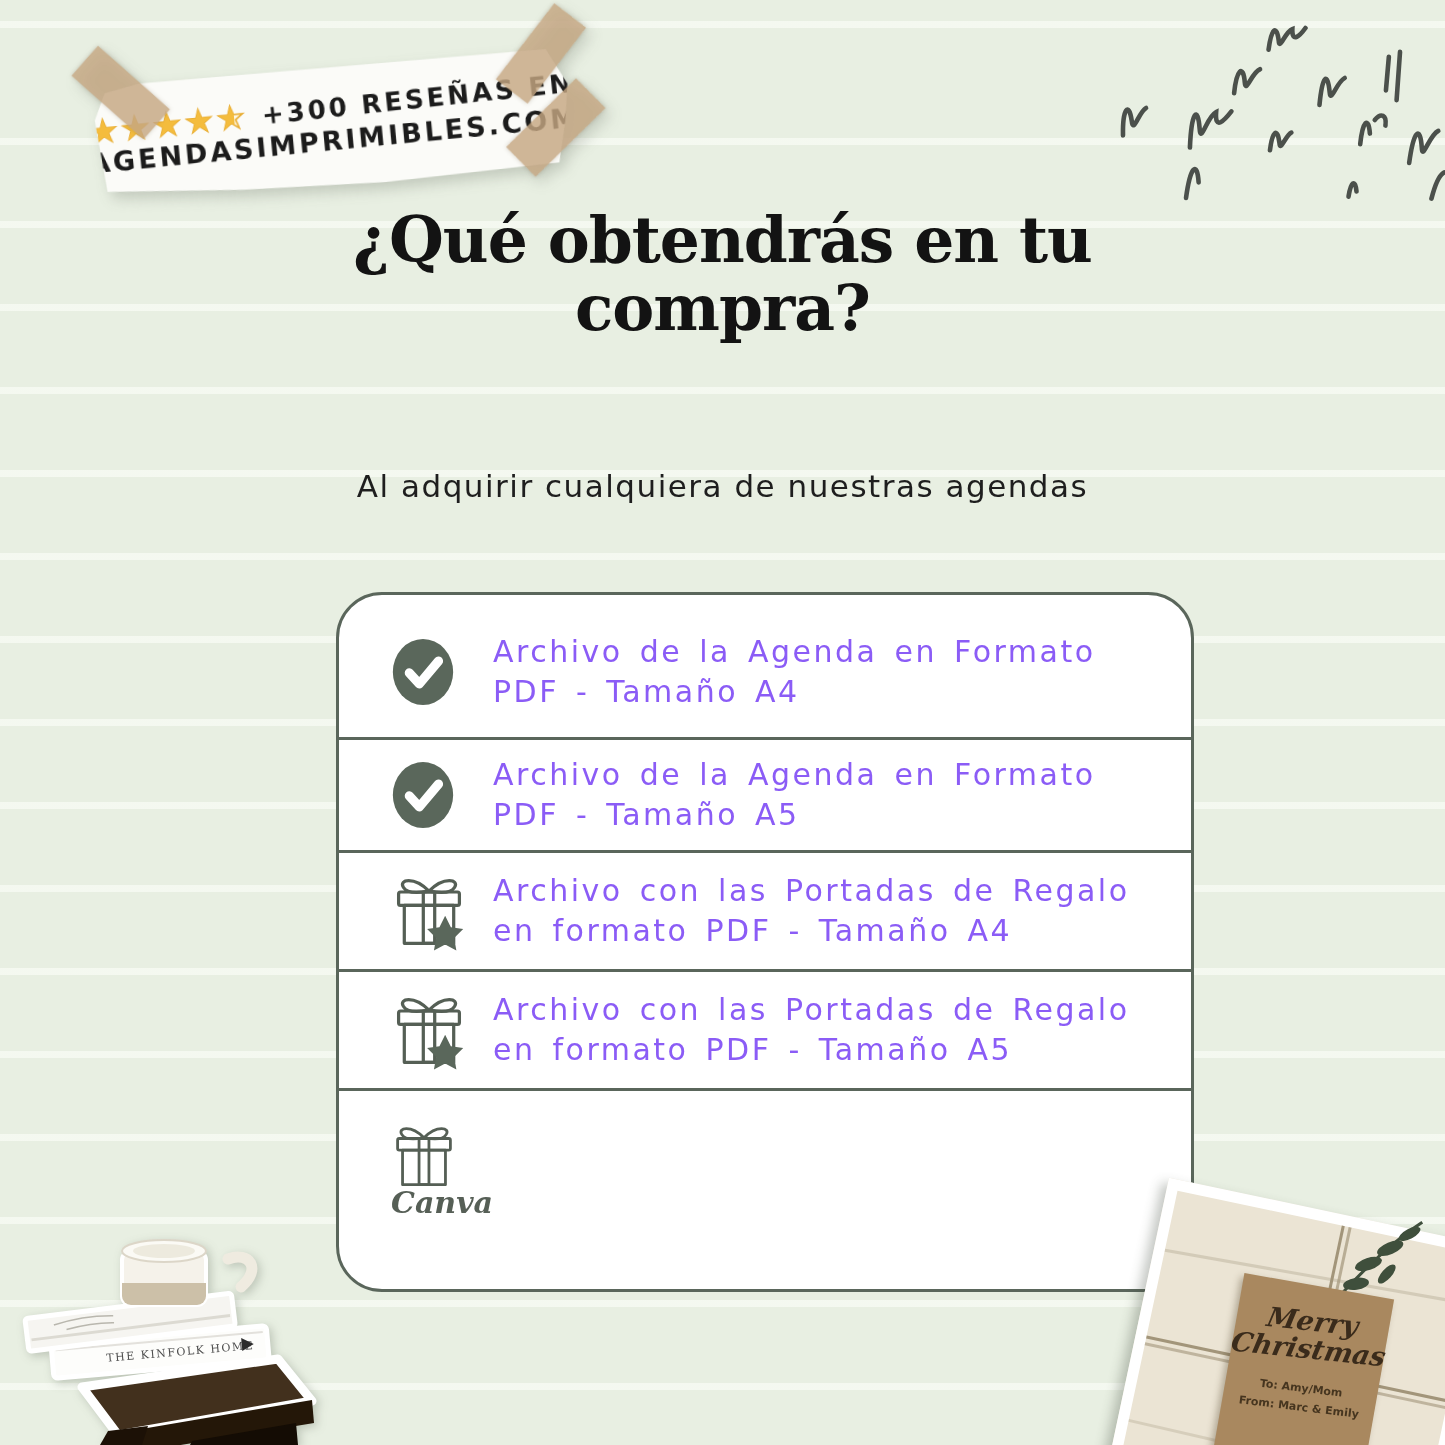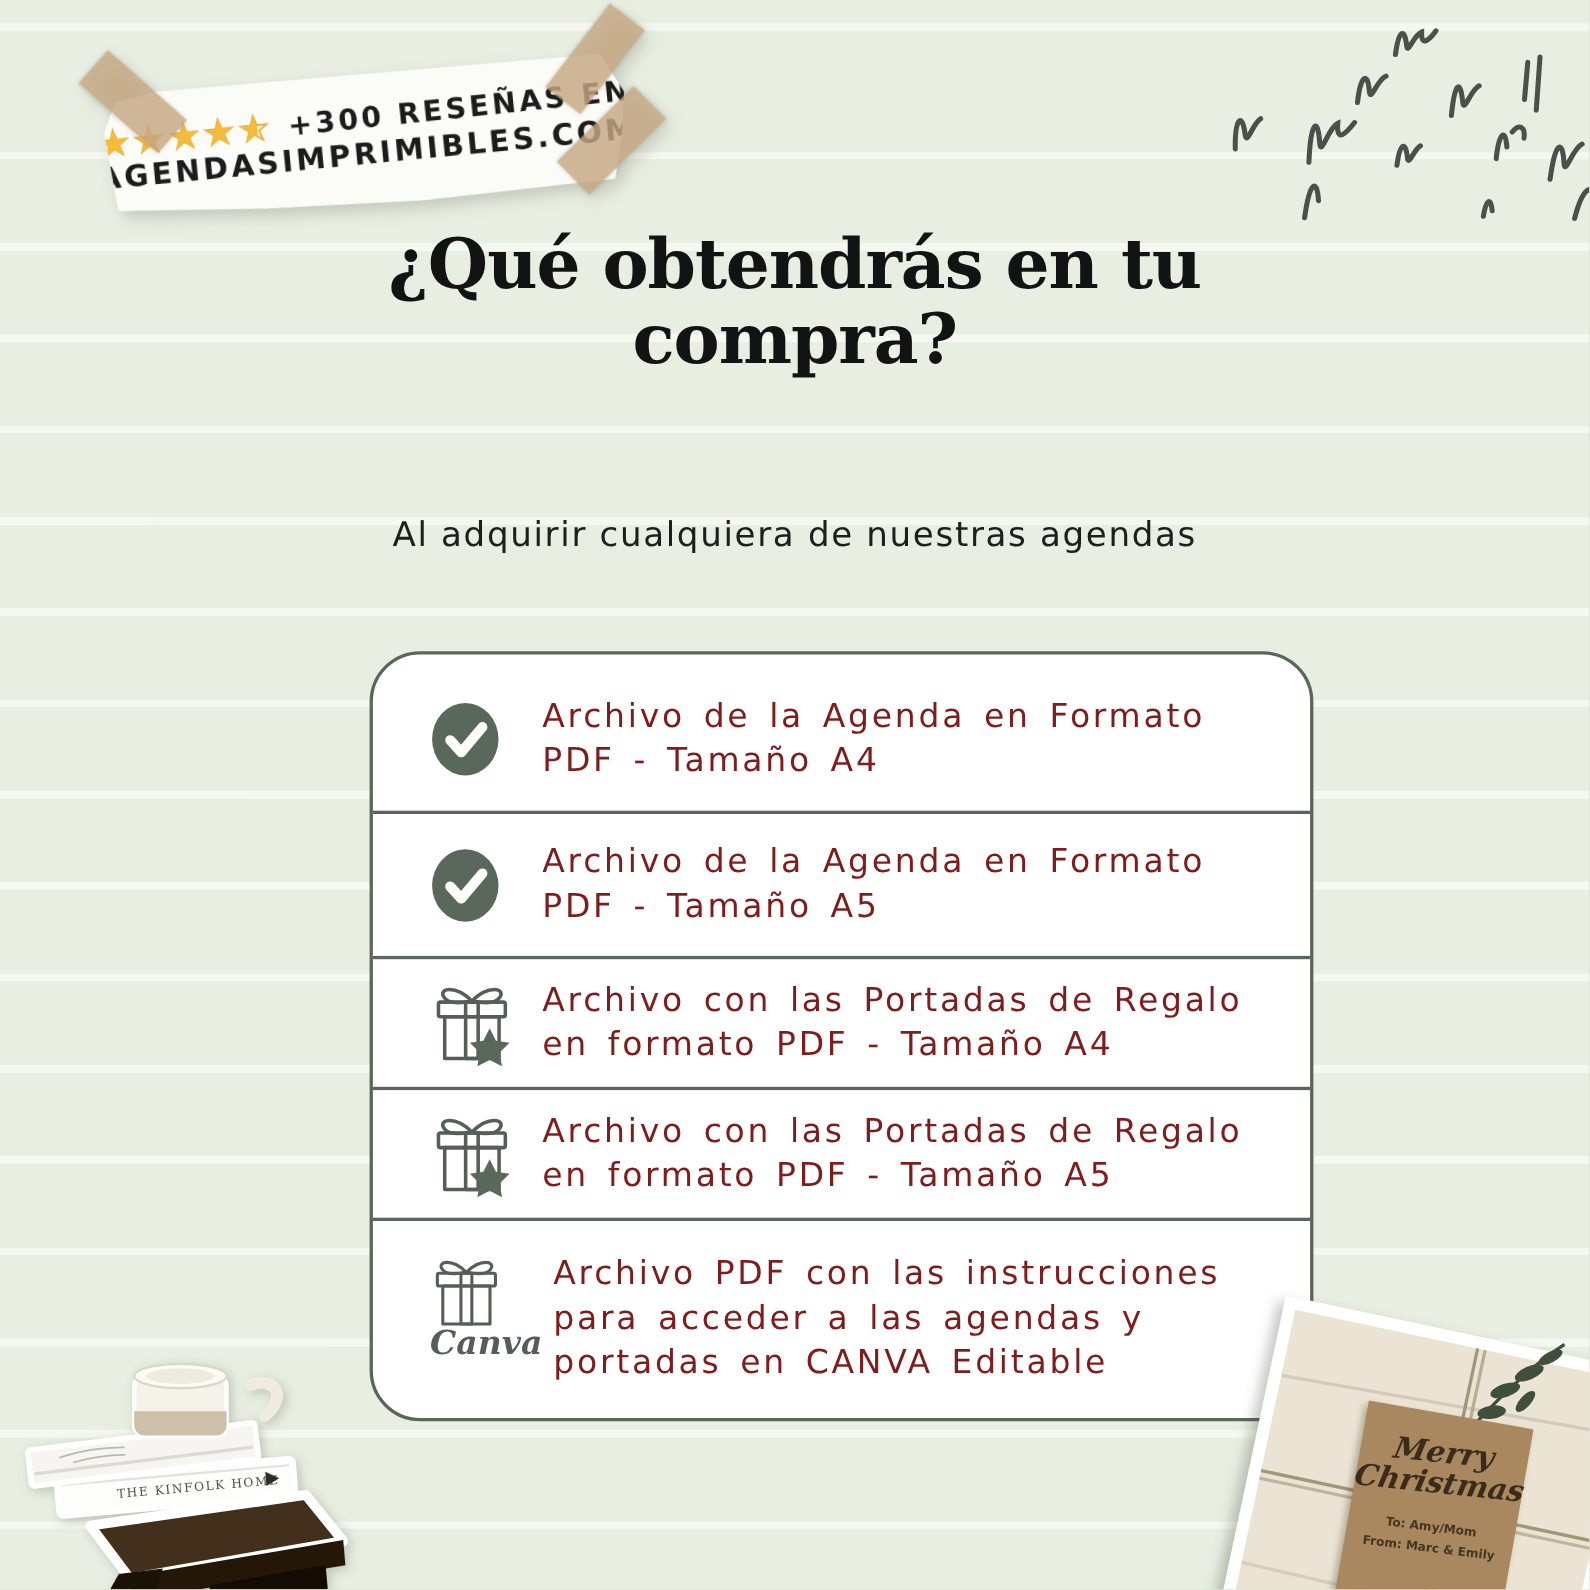--- a/index.html
+++ b/index.html
@@ -40,27 +40,27 @@
   .subtitle{position:absolute;left:0;right:0;top:462px;margin:0;text-align:center;
     font-size:31px;letter-spacing:1.5px;line-height:1.55;color:#1e1e1e;font-weight:500;}
 
   
   .card{position:absolute;left:336px;top:592px;width:858px;height:700px;box-sizing:border-box;
     background:#ffffff;border:3px solid #5a665b;border-radius:46px;overflow:hidden;
     display:flex;flex-direction:column;}
   .row{display:flex;align-items:center;gap:10px;padding:0 30px 0 52px;box-sizing:border-box;}
   .row + .row{border-top:3px solid #5a665b;}
   .row1{height:142px;padding-top:12px;}
-  .row2{height:132px;}
+  .row2{height:113px;}
   .row3{height:119px;}
   .row4{height:119px;}
   .row5{flex:1;align-items:flex-start;padding-top:28px;}
   .icon-cell{flex:0 0 92px;display:flex;flex-direction:column;align-items:flex-start;justify-content:center;}
   .row-text{font-size:30px;letter-spacing:2.5px;word-spacing:5px;line-height:1.35;
-    color:#7f1d1d;font-weight:500;max-width:650px;}
+    color:#8b5cf6;font-weight:500;max-width:650px;}
   .canva-label{font-family:"DejaVu Serif","Liberation Serif",serif;font-style:italic;
     font-weight:bold;font-size:30px;color:#565f56;margin-top:-6px;letter-spacing:0;}
 
   
   .stool-photo{position:absolute;left:-4px;bottom:0;width:334px;height:222px;
     filter:drop-shadow(3px 3px 5px rgba(60,70,55,.25));}
 
   
   .package{position:absolute;left:1128px;top:1208px;width:330px;height:360px;
     transform:rotate(12deg);background:#ebe4d4;border:11px solid #ffffff;box-sizing:border-box;
@@ -199,21 +199,20 @@
           <g fill="none" stroke="#555f55" stroke-width="3.4" stroke-linejoin="round">
             <path d="M40 22 C 24 6, 8 10, 13 18 C 17 25, 30 24, 40 22 Z"></path>
             <path d="M40 22 C 56 6, 72 10, 67 18 C 63 25, 50 24, 40 22 Z"></path>
             <rect x="8" y="23" width="64" height="14" rx="2"></rect>
             <rect x="14" y="37" width="52" height="42"></rect>
             <rect x="34" y="23" width="12" height="56"></rect>
           </g>
         </svg>
         <div class="canva-label" data-interactable="false">Canva</div>
       </div>
-      <div class="row-text" data-interactable="false">Archivo PDF con las instrucciones para acceder a las agendas y portadas en CANVA Editable</div>
     </div>
 
   </div>
 
   <svg class="stool-photo" data-interactable="false" viewBox="0 0 334 222">
 
     <g stroke="#ffffff" stroke-width="9" stroke-linejoin="round">
       <polygon points="86,164 282,136 316,178 122,212" fill="#42301d"></polygon>
     </g>
 

